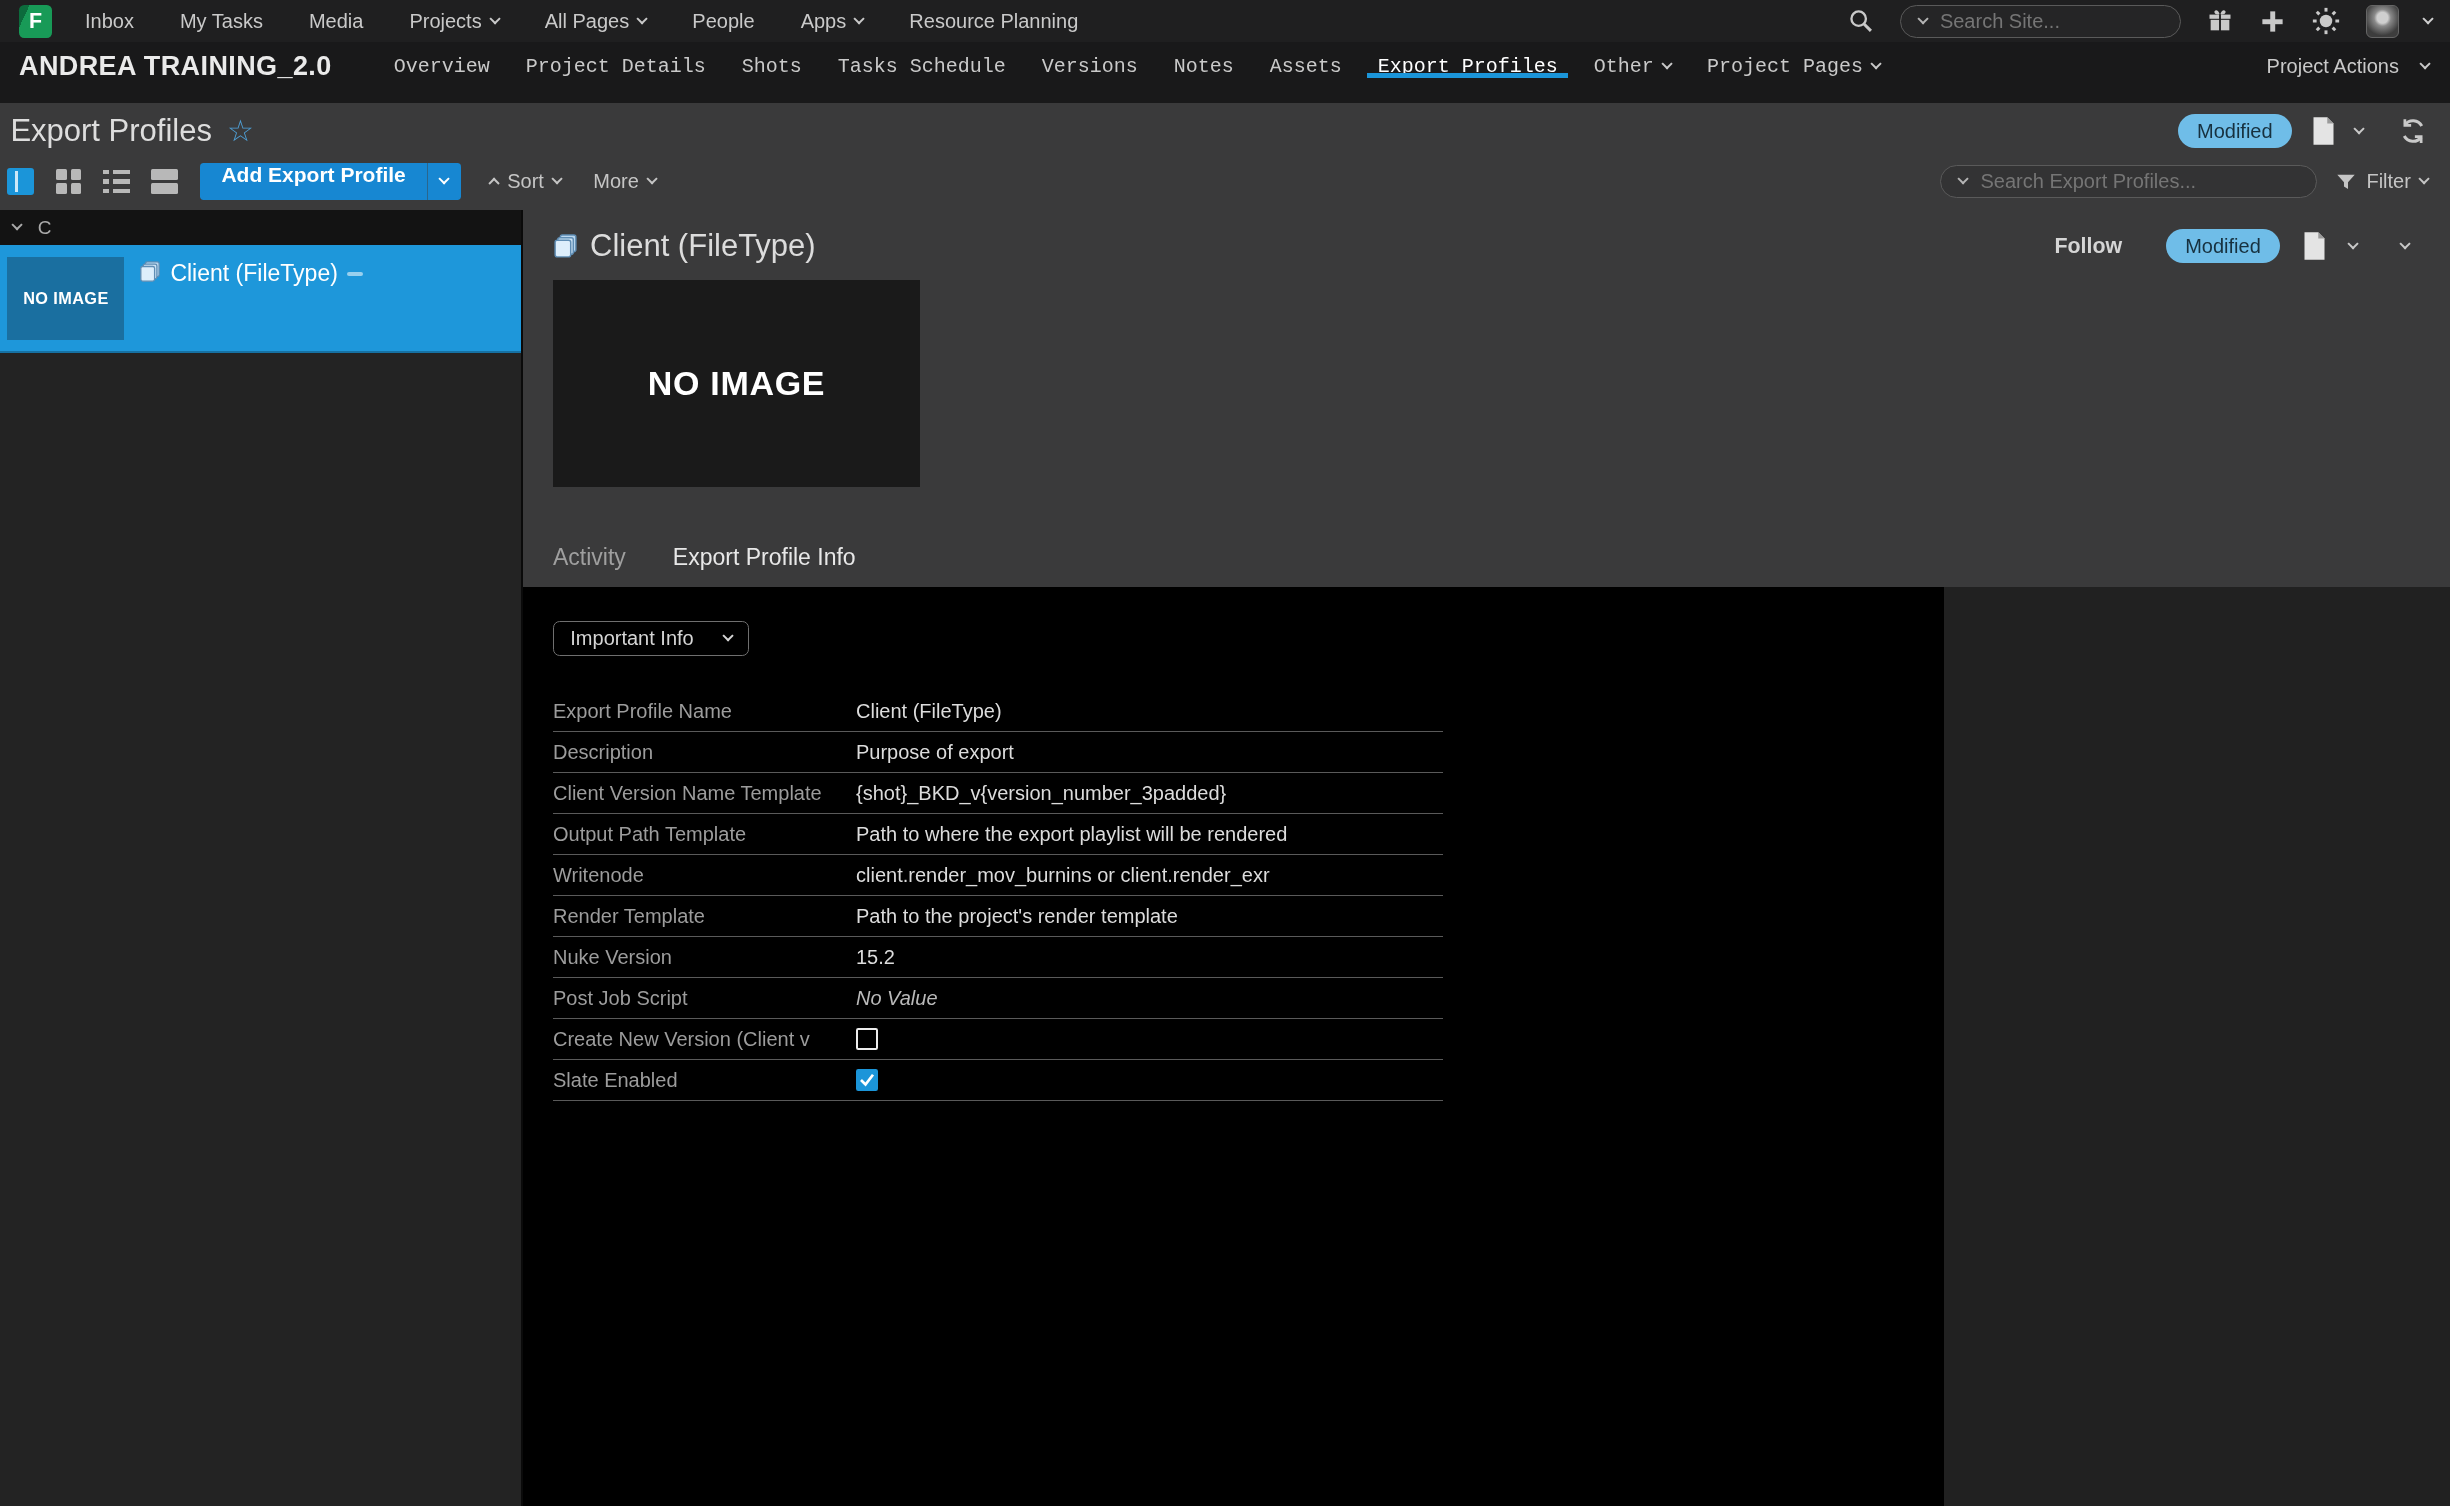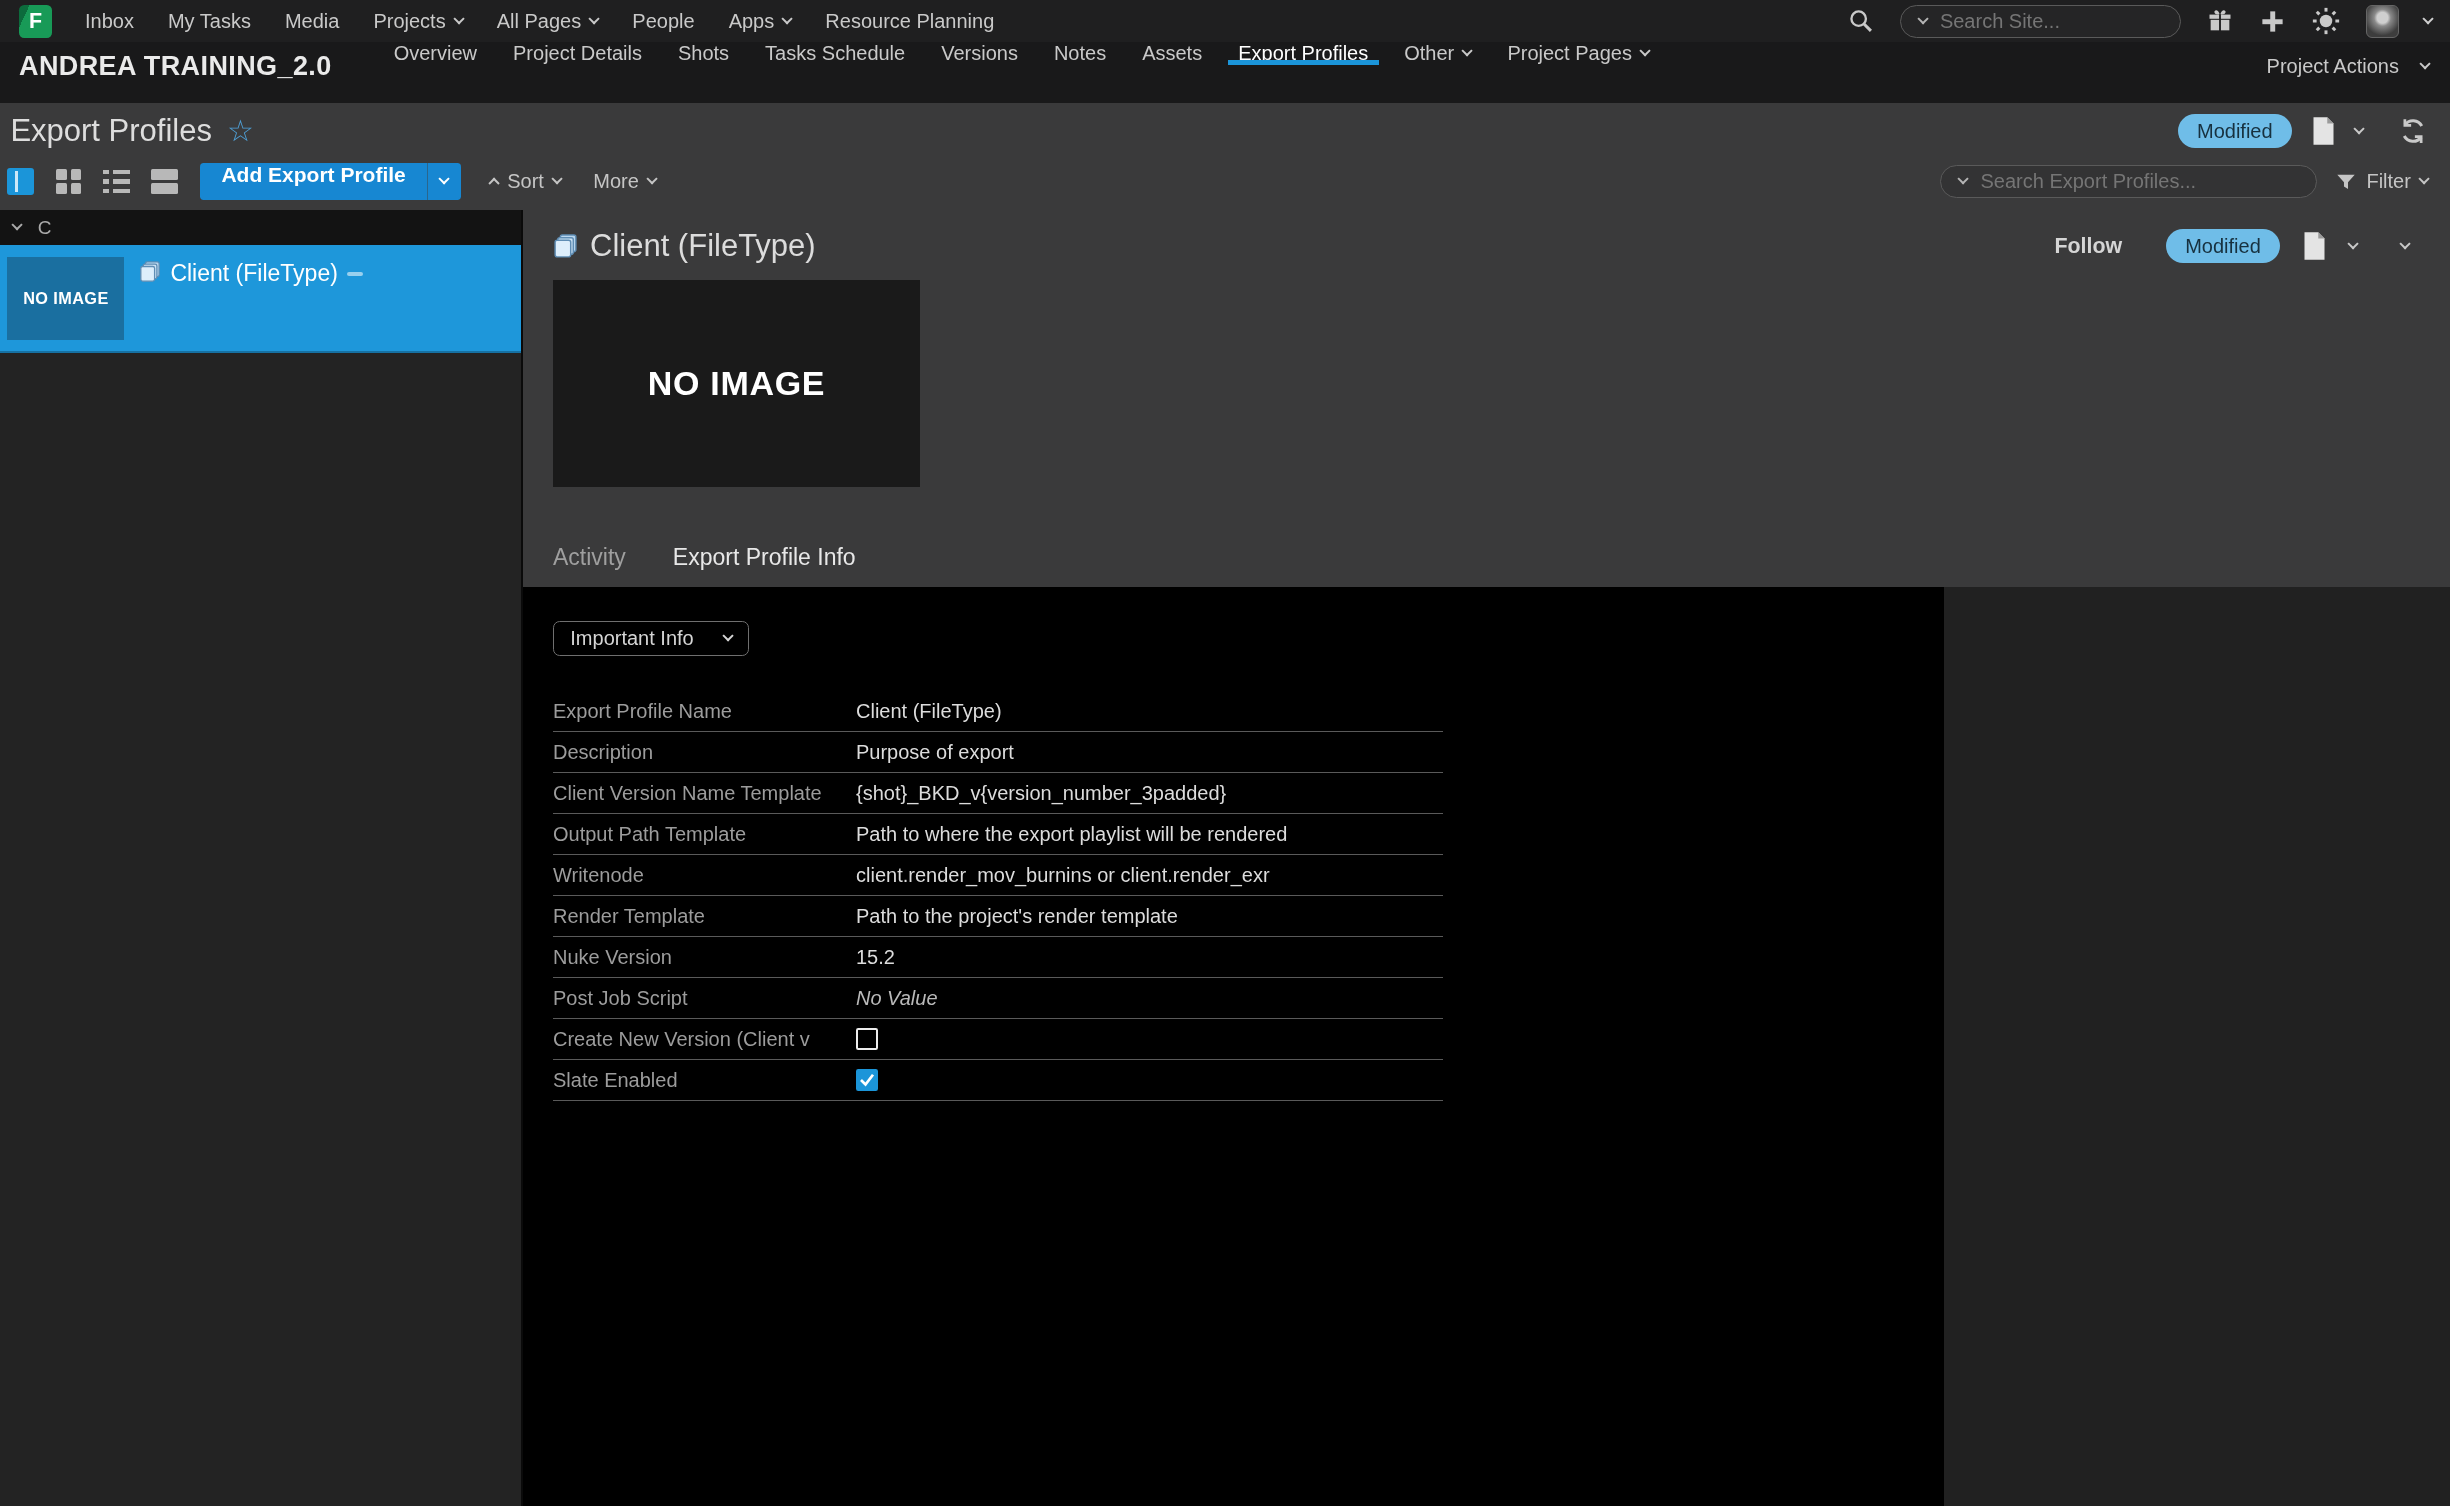--- a/index.html
+++ b/index.html
@@ -38,21 +38,21 @@
     width:33px; height:33px; border-radius:6px; border:0.7px solid #666;
     background:radial-gradient(circle at 50% 38%, #cfcfcf 0 22%, #8a8a8a 34%, #3d3d3d 72%);
   }
   .icon-btn { display:flex; align-items:center; justify-content:center; }
   
   .projectbar {
     height:61px; background:#19191a; display:flex; align-items:stretch;
     padding:0 21px 12px 19px; flex:0 0 auto;
   }
   .project-title { font-size:27px; font-weight:bold; color:#eaeaea; letter-spacing:0.4px; align-self:center; margin-right:47px; white-space:nowrap; }
-  .ptabs { display:flex; align-items:flex-start; gap:6px; }
+  .ptabs { display:flex; align-items:center; gap:6px;font-family:Liberation Mono, monospace; }
   .ptab { display:flex; align-items:center; gap:9px; padding:0 15px; font-size:20px; color:#c9c9c9; position:relative; white-space:nowrap; cursor:default; }
   .ptab.active { color:#ffffff; }
   .ptab.active::after { content:""; position:absolute; left:4.4px; right:4.4px; bottom:0; height:5.2px; background:#1b95d9; }
   .project-actions { margin-left:auto; align-self:center; display:flex; align-items:center; gap:22px; font-size:20px; color:#c9c9c9; }
   
   .pageheader {
     height:56px; background:#3a3a3b; display:flex; align-items:center;
     padding:0 22px 0 10.4px; gap:15px; flex:0 0 auto;
   }
   .page-title { font-size:31px; color:#dddddd; }
@@ -122,21 +122,21 @@
   .cbox { width:22px; height:22px; border:2.2px solid #ececec; border-radius:2.2px; background:transparent;
     display:flex; align-items:center; justify-content:center; }
   .cbox.checked { border-color:#1b95d9; background:#1b95d9; }
   svg { display:block; }
 </style>
 </head>
 <body>
 
 <div class="topnav">
   <div class="logo">F</div>
-  <div style="display:flex;gap:34px;">
+  <div style="display:flex;gap:46px;">
 
   <div class="nav-item">
         <span>Inbox</span>
 
       </div>
       <div class="nav-item">
         <span>My Tasks</span>
 
       </div>
       <div class="nav-item">

